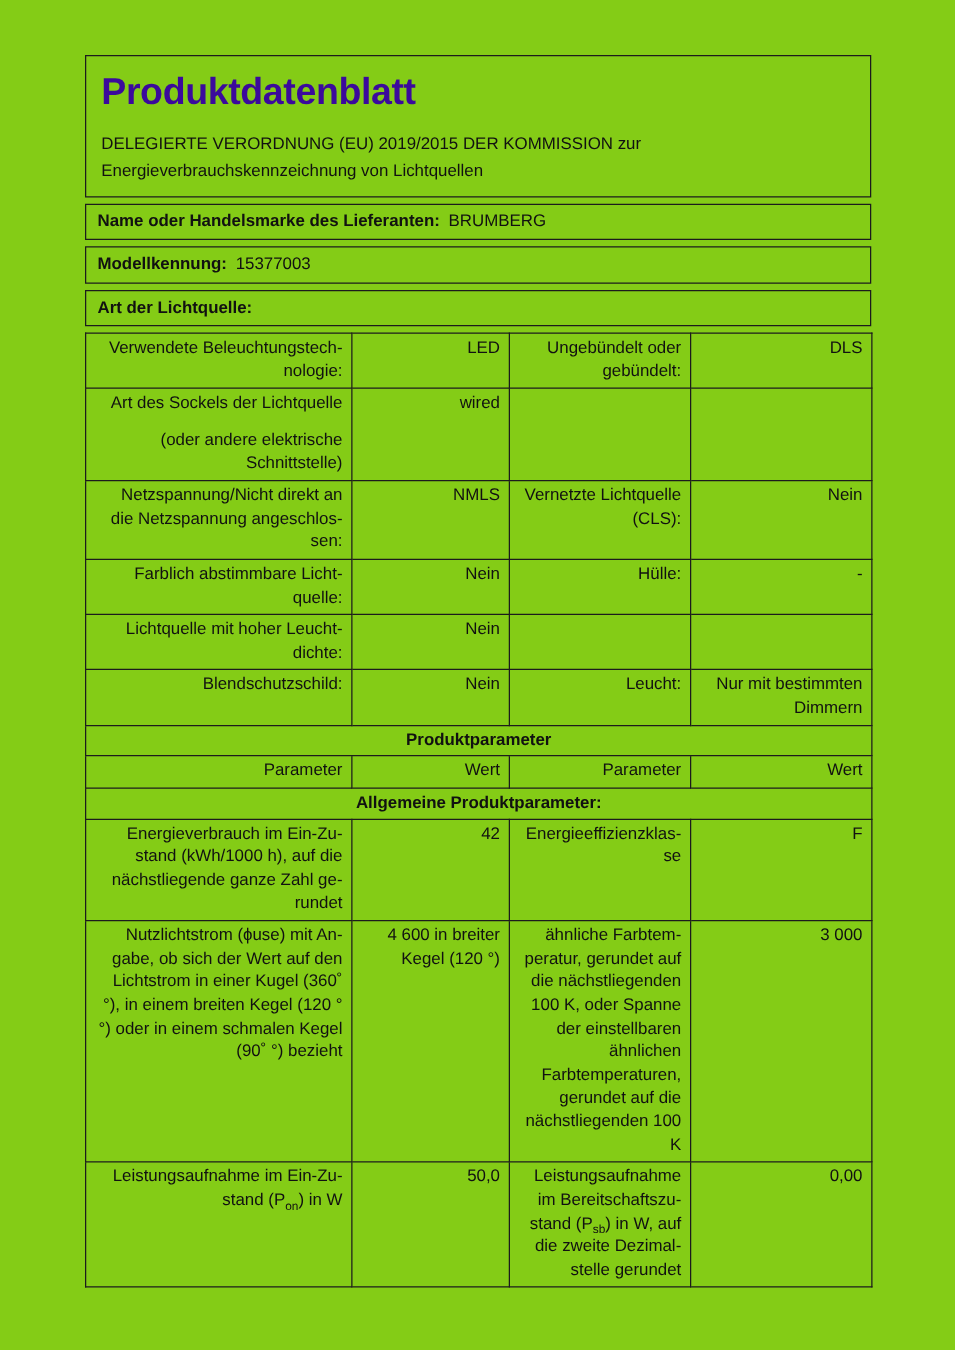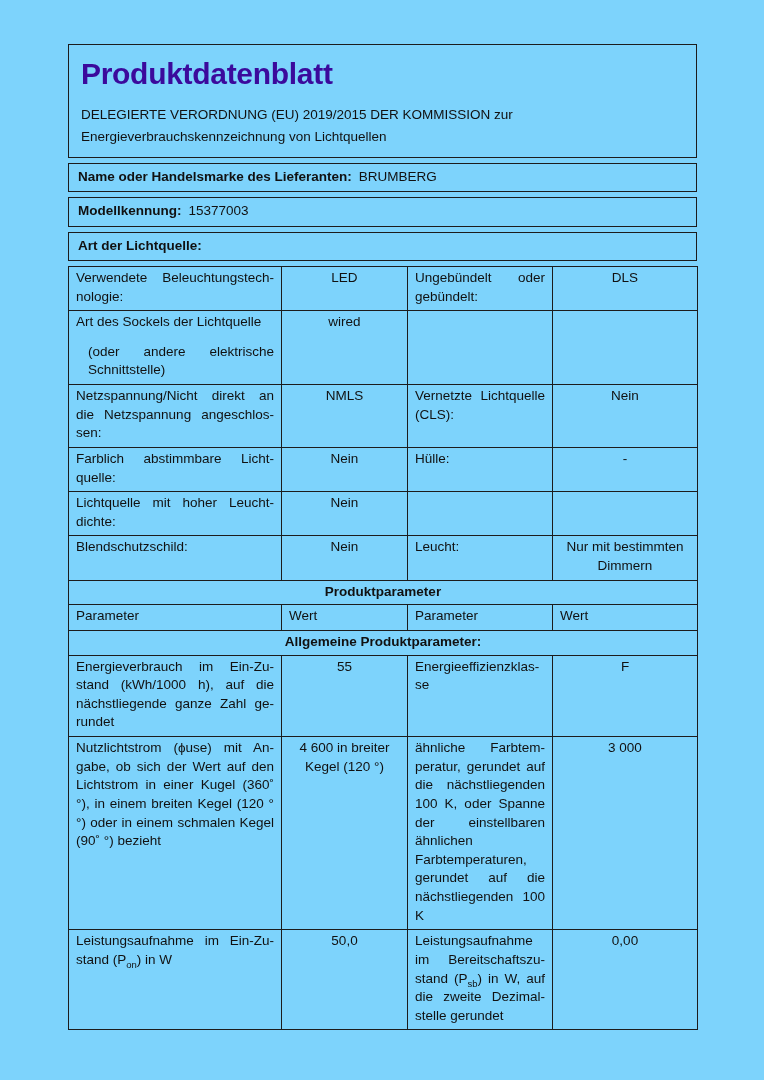--- a/index.html
+++ b/index.html
@@ -1,19 +1,19 @@
 <!DOCTYPE html>
 <html><head>
 <meta charset="utf-8">
 <style>
   html,body { margin:0; padding:0; background:#e9e9e9; }
   .page {
     position:relative;
     width:764px; height:1080px;
-    background:#7dd3fc;
+    background:#84cc16;
     font-family:"Liberation Sans","DejaVu Sans",sans-serif;
     color:#111;
     box-sizing:border-box;
     padding:44px 67px 0 68px;
     margin:0 auto;
     overflow:hidden;
   }
   .box {
     border:1.5px solid #1c1c1c;
     margin-bottom:5px;
@@ -42,20 +42,21 @@
   table.params col.c2 { width:126px; }
   table.params col.c3 { width:145px; }
   table.params col.c4 { width:145px; }
   table.params td {
     border:1.5px solid #1c1c1c;
     padding:2px 7px 4px;
     font-size:13.5px;
     line-height:1.38;
     vertical-align:top;
     overflow-wrap:break-word;
+    text-align:right;
   }
   td.label { text-align:justify; hyphens:manual; }
   td.value { text-align:center; }
   tr.span-head td { text-align:center; font-weight:bold; padding:2px 4px 3px; }
   td.colhead { font-weight:normal; text-align:left; }
   .para-gap { margin-top:11px;margin-left:12px; }
   sub { font-size:9.5px; line-height:0; }
 </style>
 </head>
 <body>
@@ -136,21 +137,21 @@
         <td class="colhead">Wert</td>
         <td class="colhead">Parameter</td>
         <td class="colhead">Wert</td>
       </tr>
       <tr class="span-head">
         <td colspan="4">Allgemeine Produktparameter:</td>
       </tr>
 
       <tr>
         <td class="label">Energieverbrauch im Ein-Zu­stand (kWh/1000 h), auf die nächstliegende ganze Zahl ge­rundet</td>
-        <td class="value">55</td>
+        <td class="value">42</td>
         <td class="label">Energieeffizienzklas­se</td>
         <td class="value">F</td>
       </tr>
       <tr>
         <td class="label">Nutzlichtstrom (ϕuse) mit An­gabe, ob sich der Wert auf den Lichtstrom in einer Kugel (360˚ °), in einem breiten Kegel (120 °°) oder in einem schmalen Kegel (90˚ °) bezieht</td>
         <td class="value">4&nbsp;600 in brei­ter Kegel (120&nbsp;°)</td>
         <td class="label">ähnliche Farbtem­peratur, gerundet auf die nächst­liegenden 100 K, oder Spanne der einstellbaren ähnli­chen Farbtempera­turen, gerundet auf die nächst­liegenden 100 K</td>
         <td class="value">3&nbsp;000</td>
       </tr>
       <tr>

